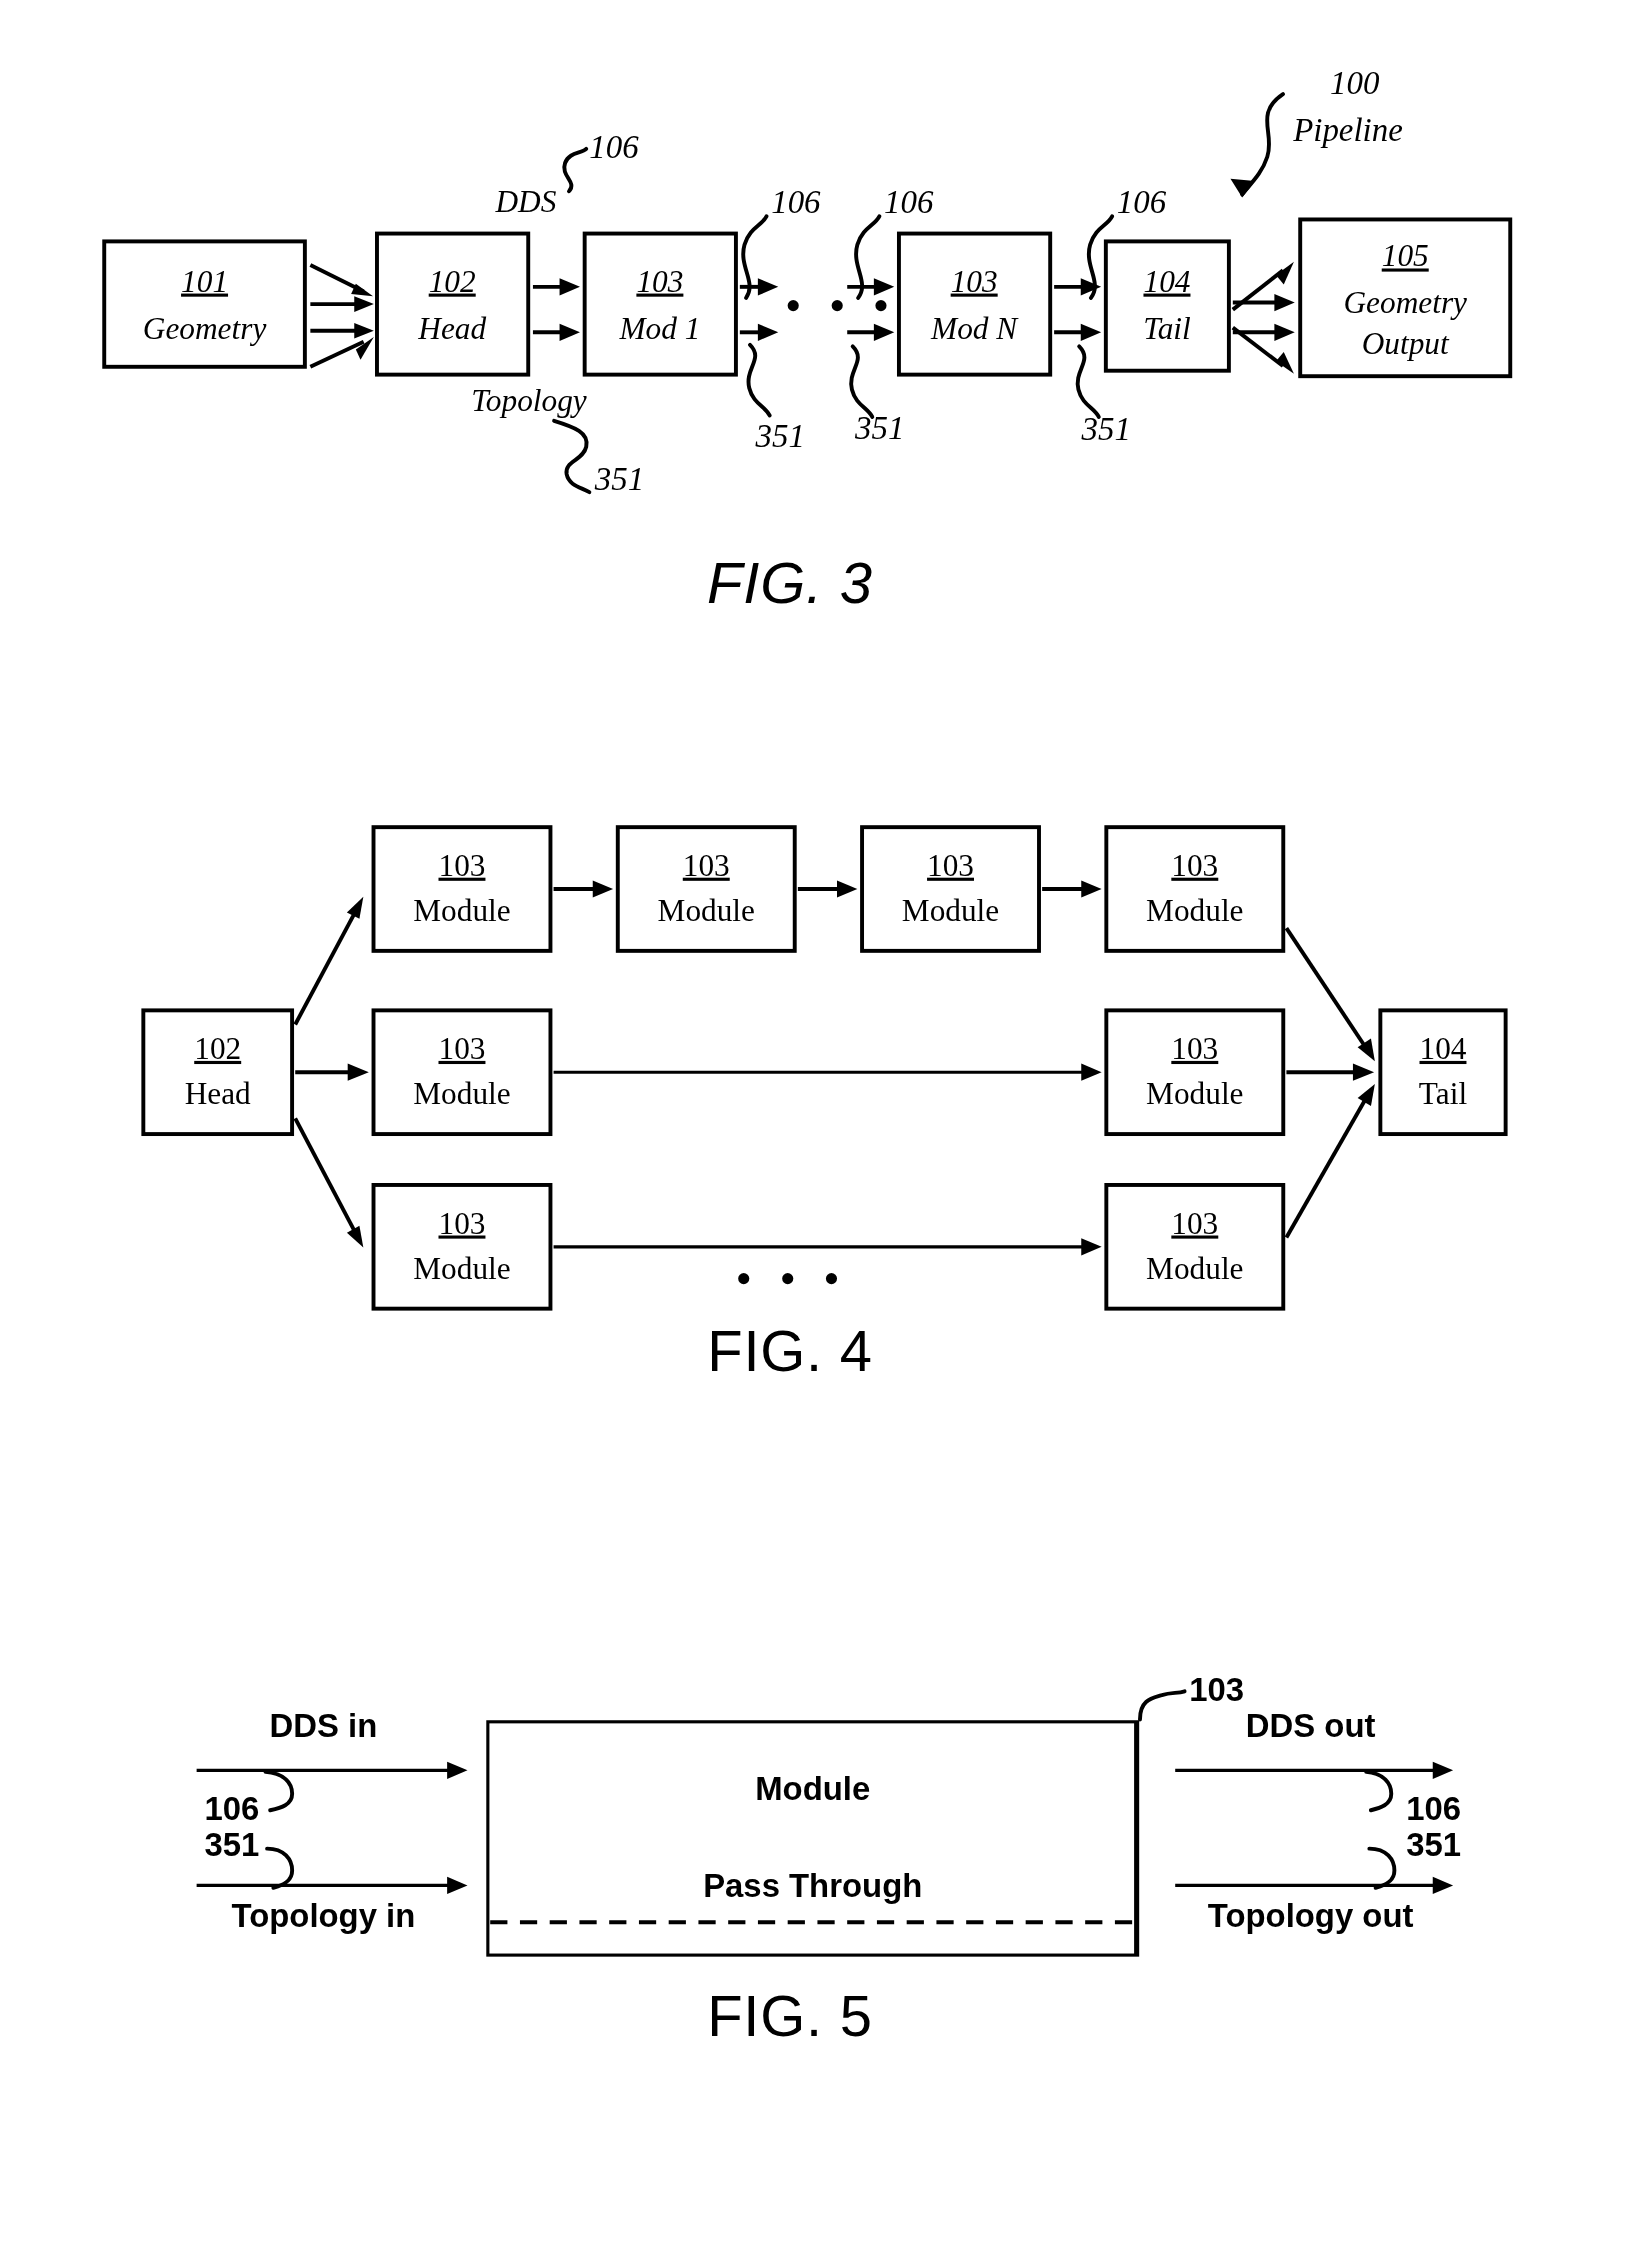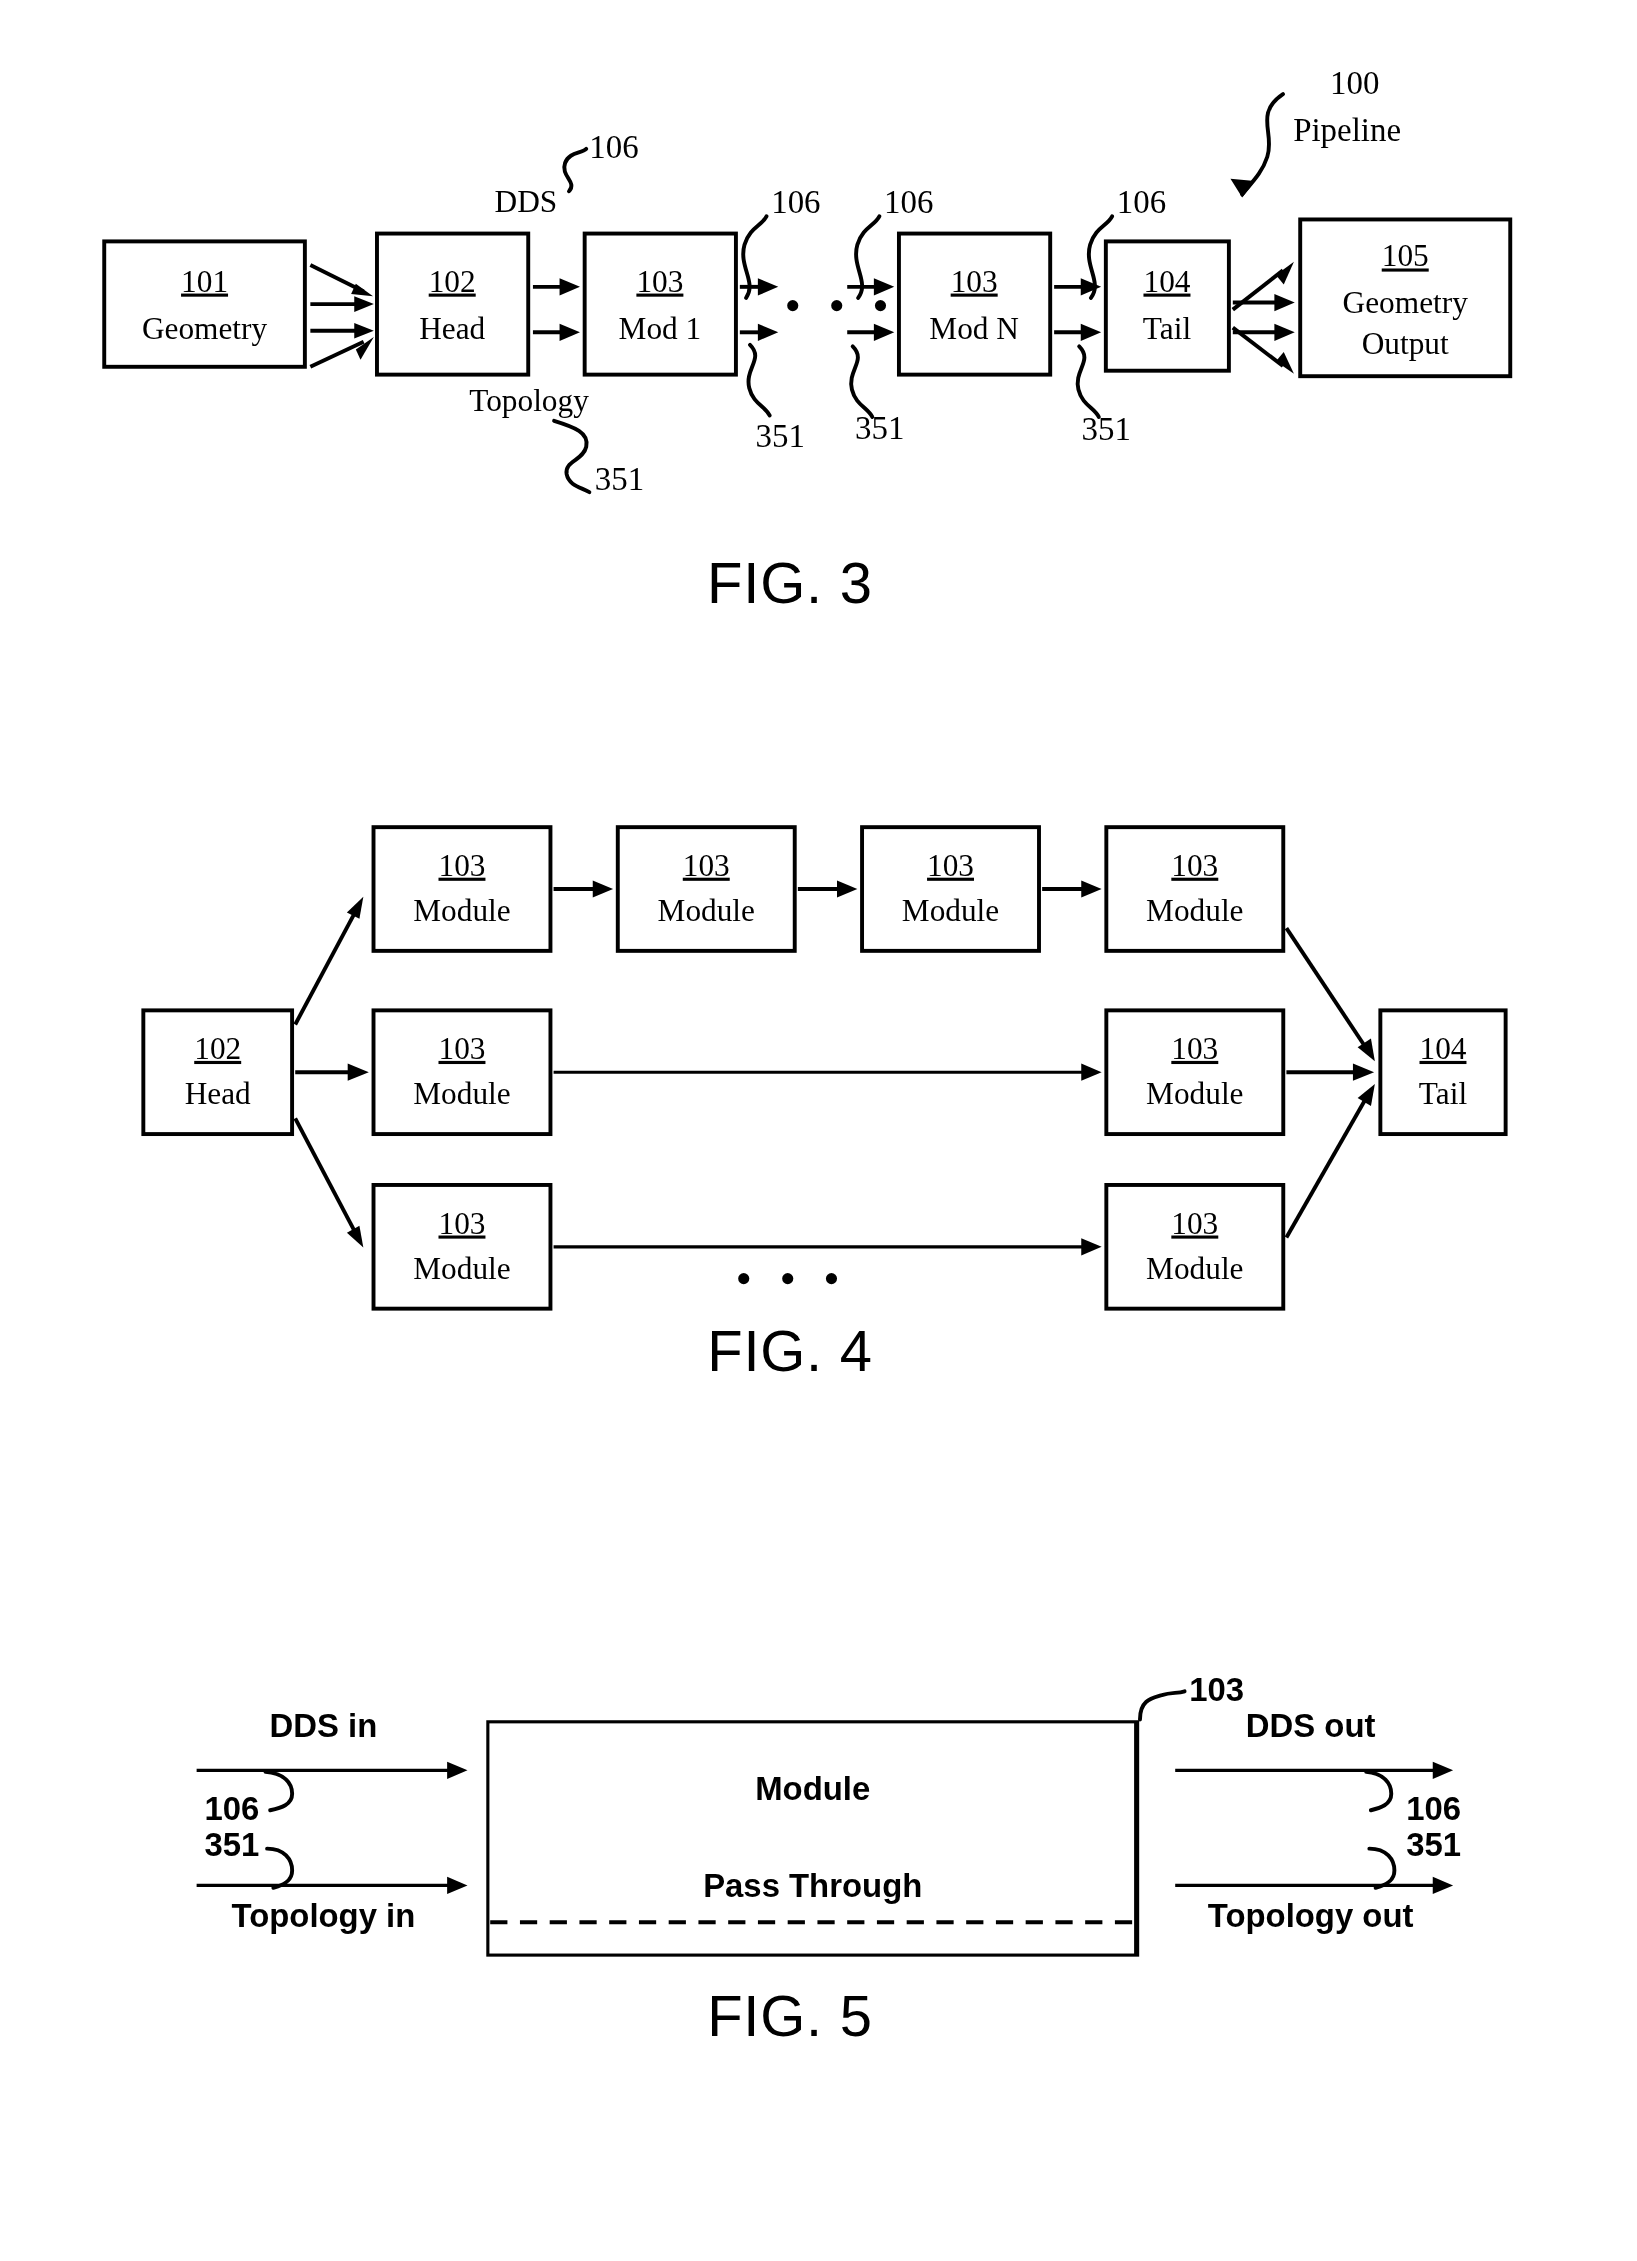--- a/index.html
+++ b/index.html
@@ -18,21 +18,21 @@
   .boxlbl{font-family:"Liberation Serif", serif;font-size:40px;text-anchor:middle;}
   .callout{font-family:"Liberation Serif", serif;font-size:42px;}
   .figtitle{font-family:"Liberation Sans", sans-serif;font-size:74px;text-anchor:middle;letter-spacing:1px;}
   .f5lbl{font-family:"Liberation Sans", sans-serif;font-size:42px;text-anchor:middle;font-weight:600;}
   .f5num{font-family:"Liberation Sans", sans-serif;font-size:42px;font-weight:600;}
   .dots{font-family:"Liberation Serif", serif;font-size:60px;letter-spacing:10px;}
 </style>
 </head>
 <body>
 
-<div class="fig" style="height:627px;">
+<div class="fig" style="height:627px;font-style:italic;">
 <svg width="1638" height="627" viewBox="0 0 2090 800" xmlns="http://www.w3.org/2000/svg">
 
   <text class="callout" x="1697" y="120">100</text>
   <text class="callout" x="1650" y="180">Pipeline</text>
   <path class="lead" d="M1637,120 C1600,145 1627,170 1617,200 C1610,222 1595,235 1585,248"></path>
   <polygon points="1585,252 1570,228 1601,231" fill="#000"></polygon>
 
   <path class="lead" d="M726,244 C737,232 715,225 721,208 C726,194 742,196 748,190"></path>
   <text class="callout" x="752" y="202">106</text>
   <text class="boxlbl" x="671" y="270">DDS</text>

